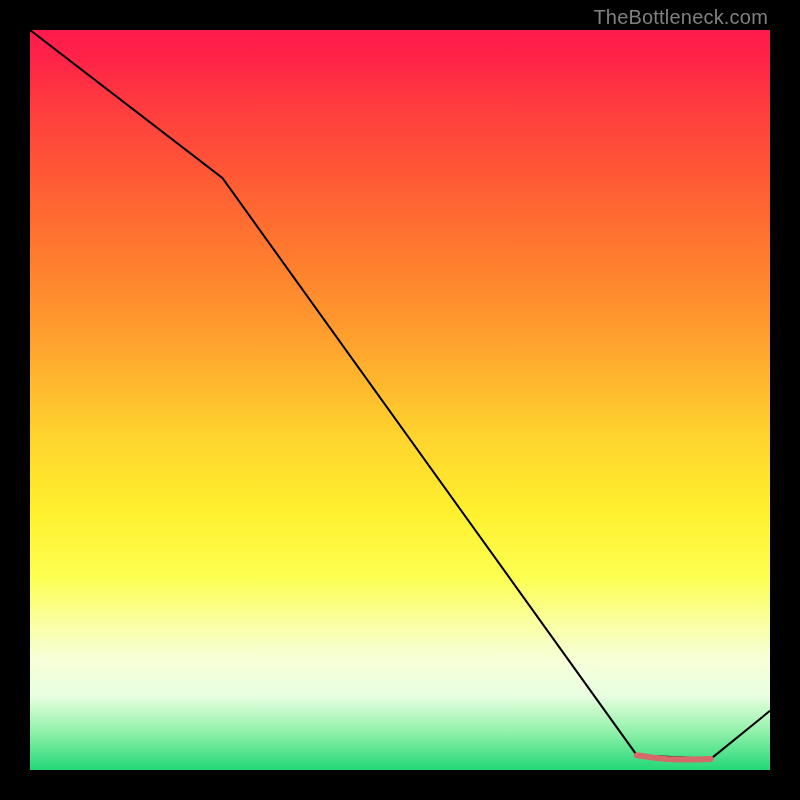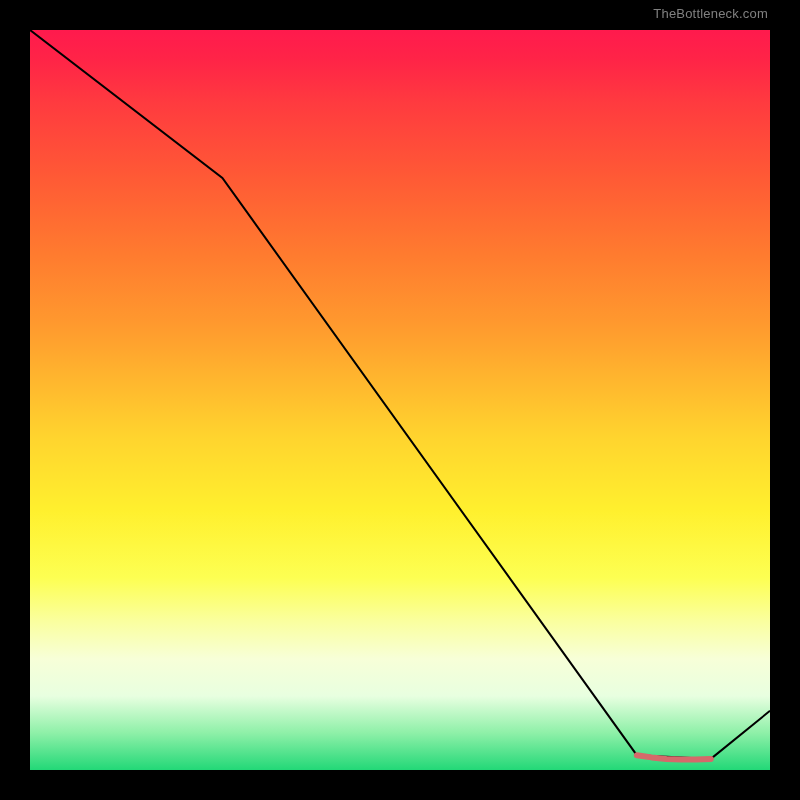--- a/index.html
+++ b/index.html
@@ -45,21 +45,21 @@
     width: 740px;
     height: 740px;
     pointer-events: none;
   }
   .watermark {
     position: absolute;
     top: 6px;
     right: 32px;
     color: #808080;
     font-family: Arial, Helvetica, sans-serif;
-    font-size: 13px;
+    font-size: 20px;
     letter-spacing: 0.2px;
   }
 </style>
 </head>
 <body>
 
 <div class="canvas">
   <div class="plot-area"></div>
 
   <svg class="overlay" viewBox="0 0 740 740" preserveAspectRatio="none">

